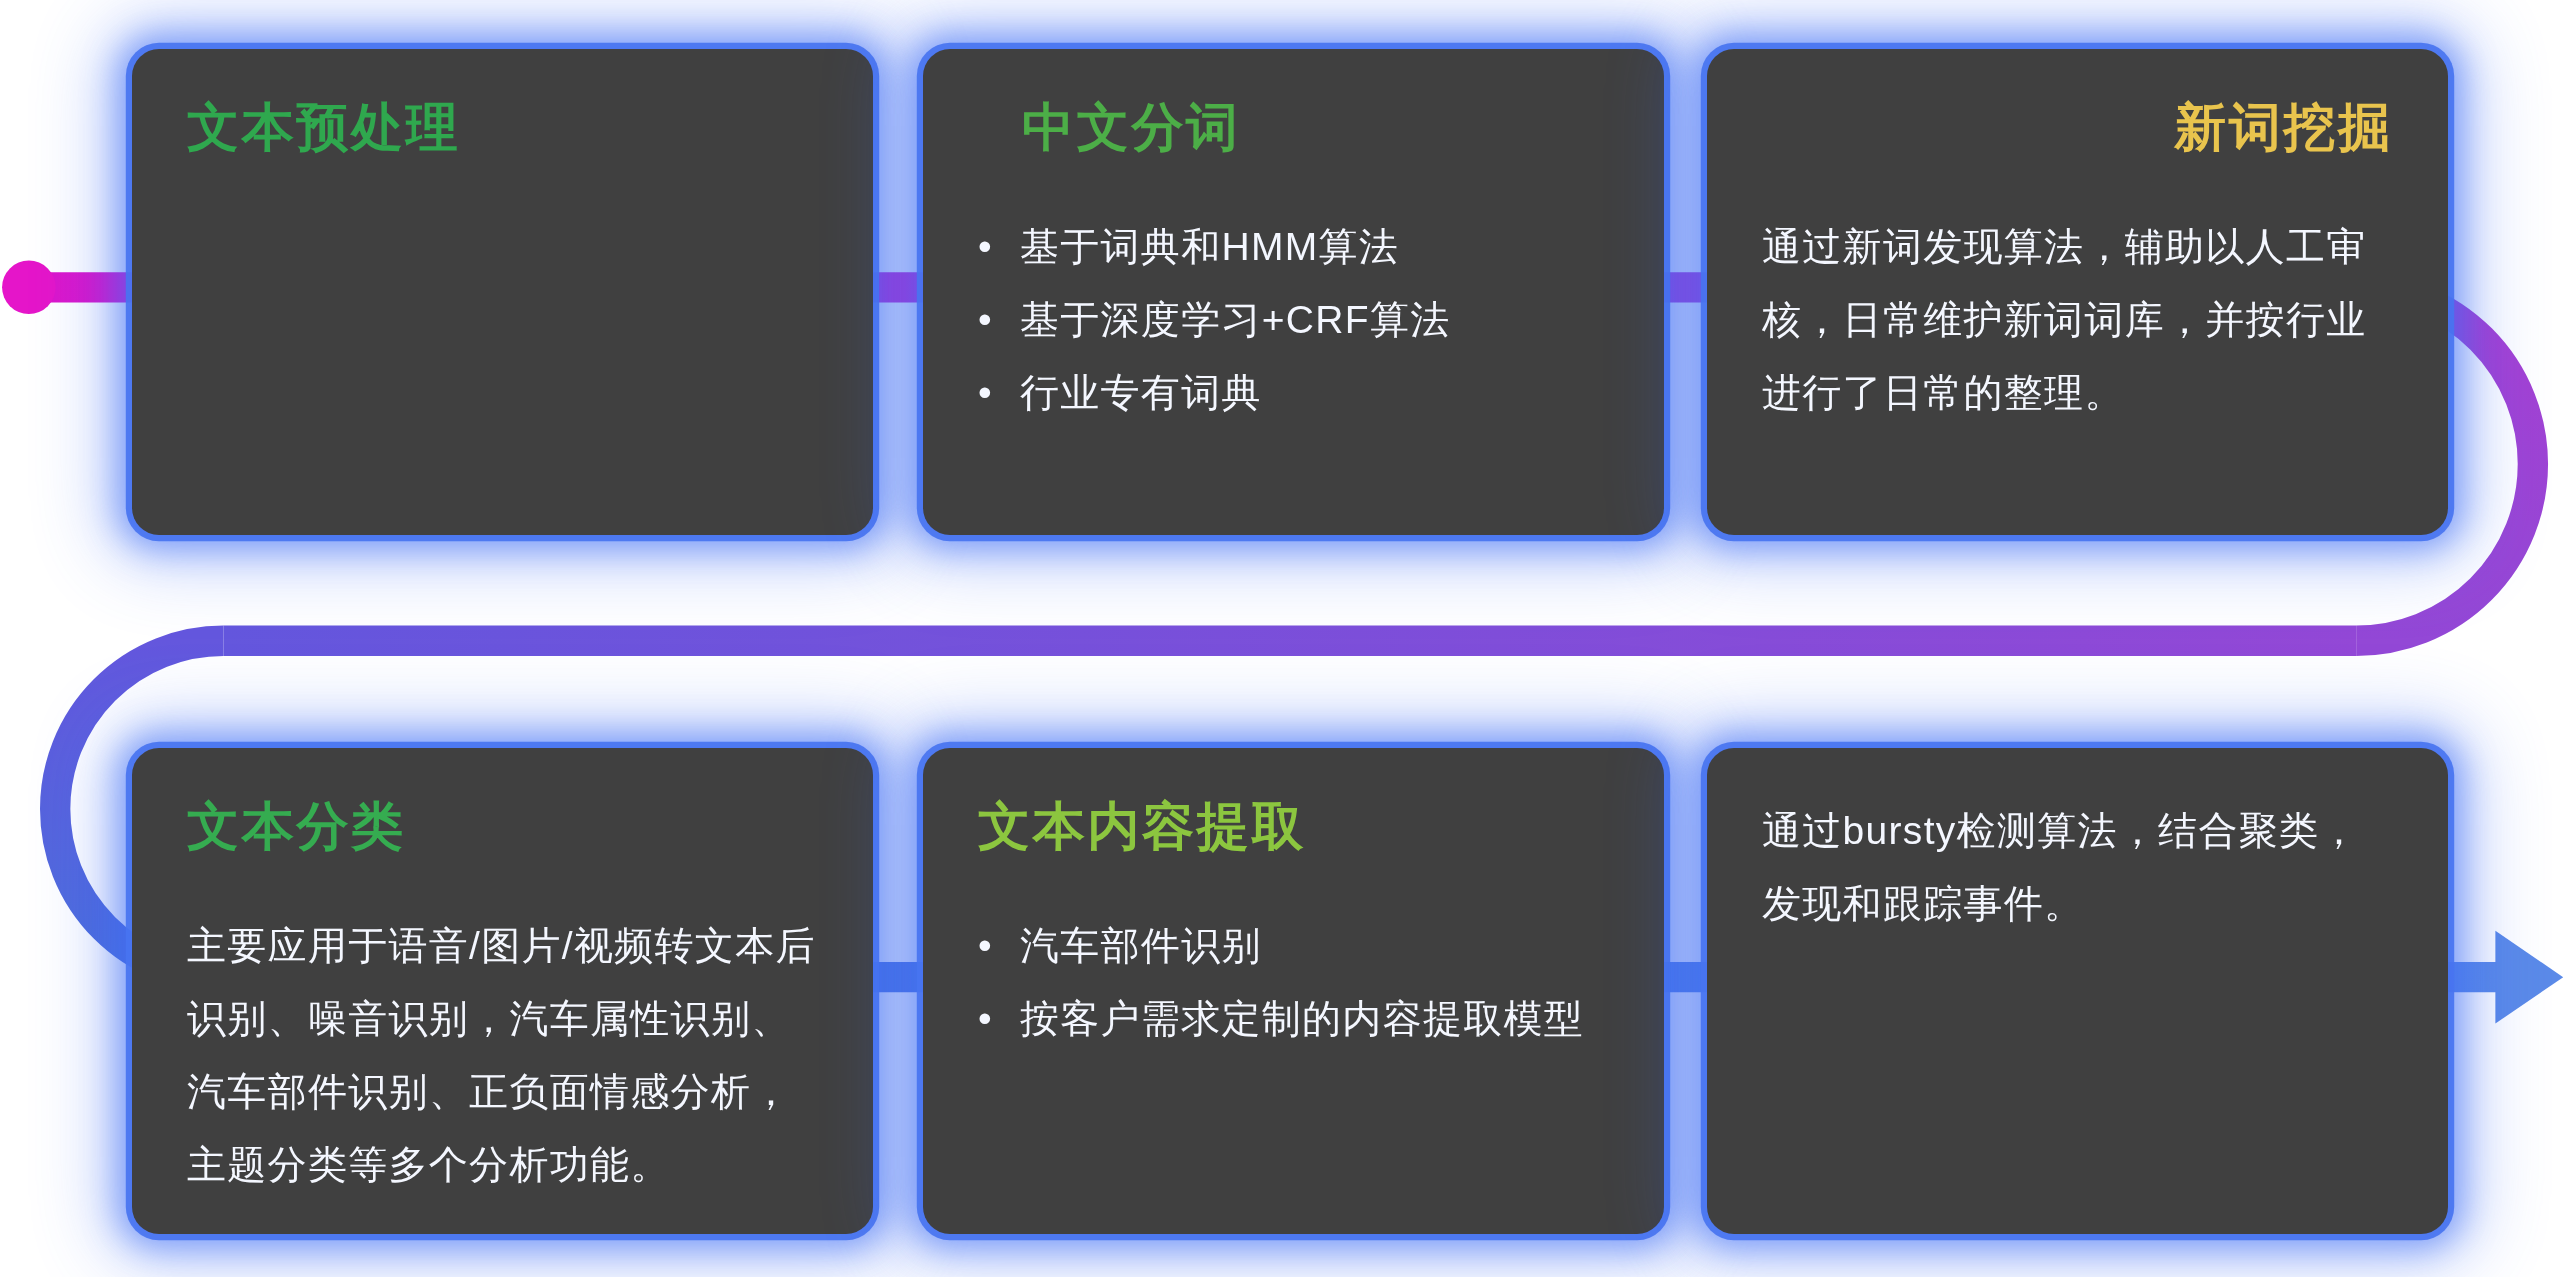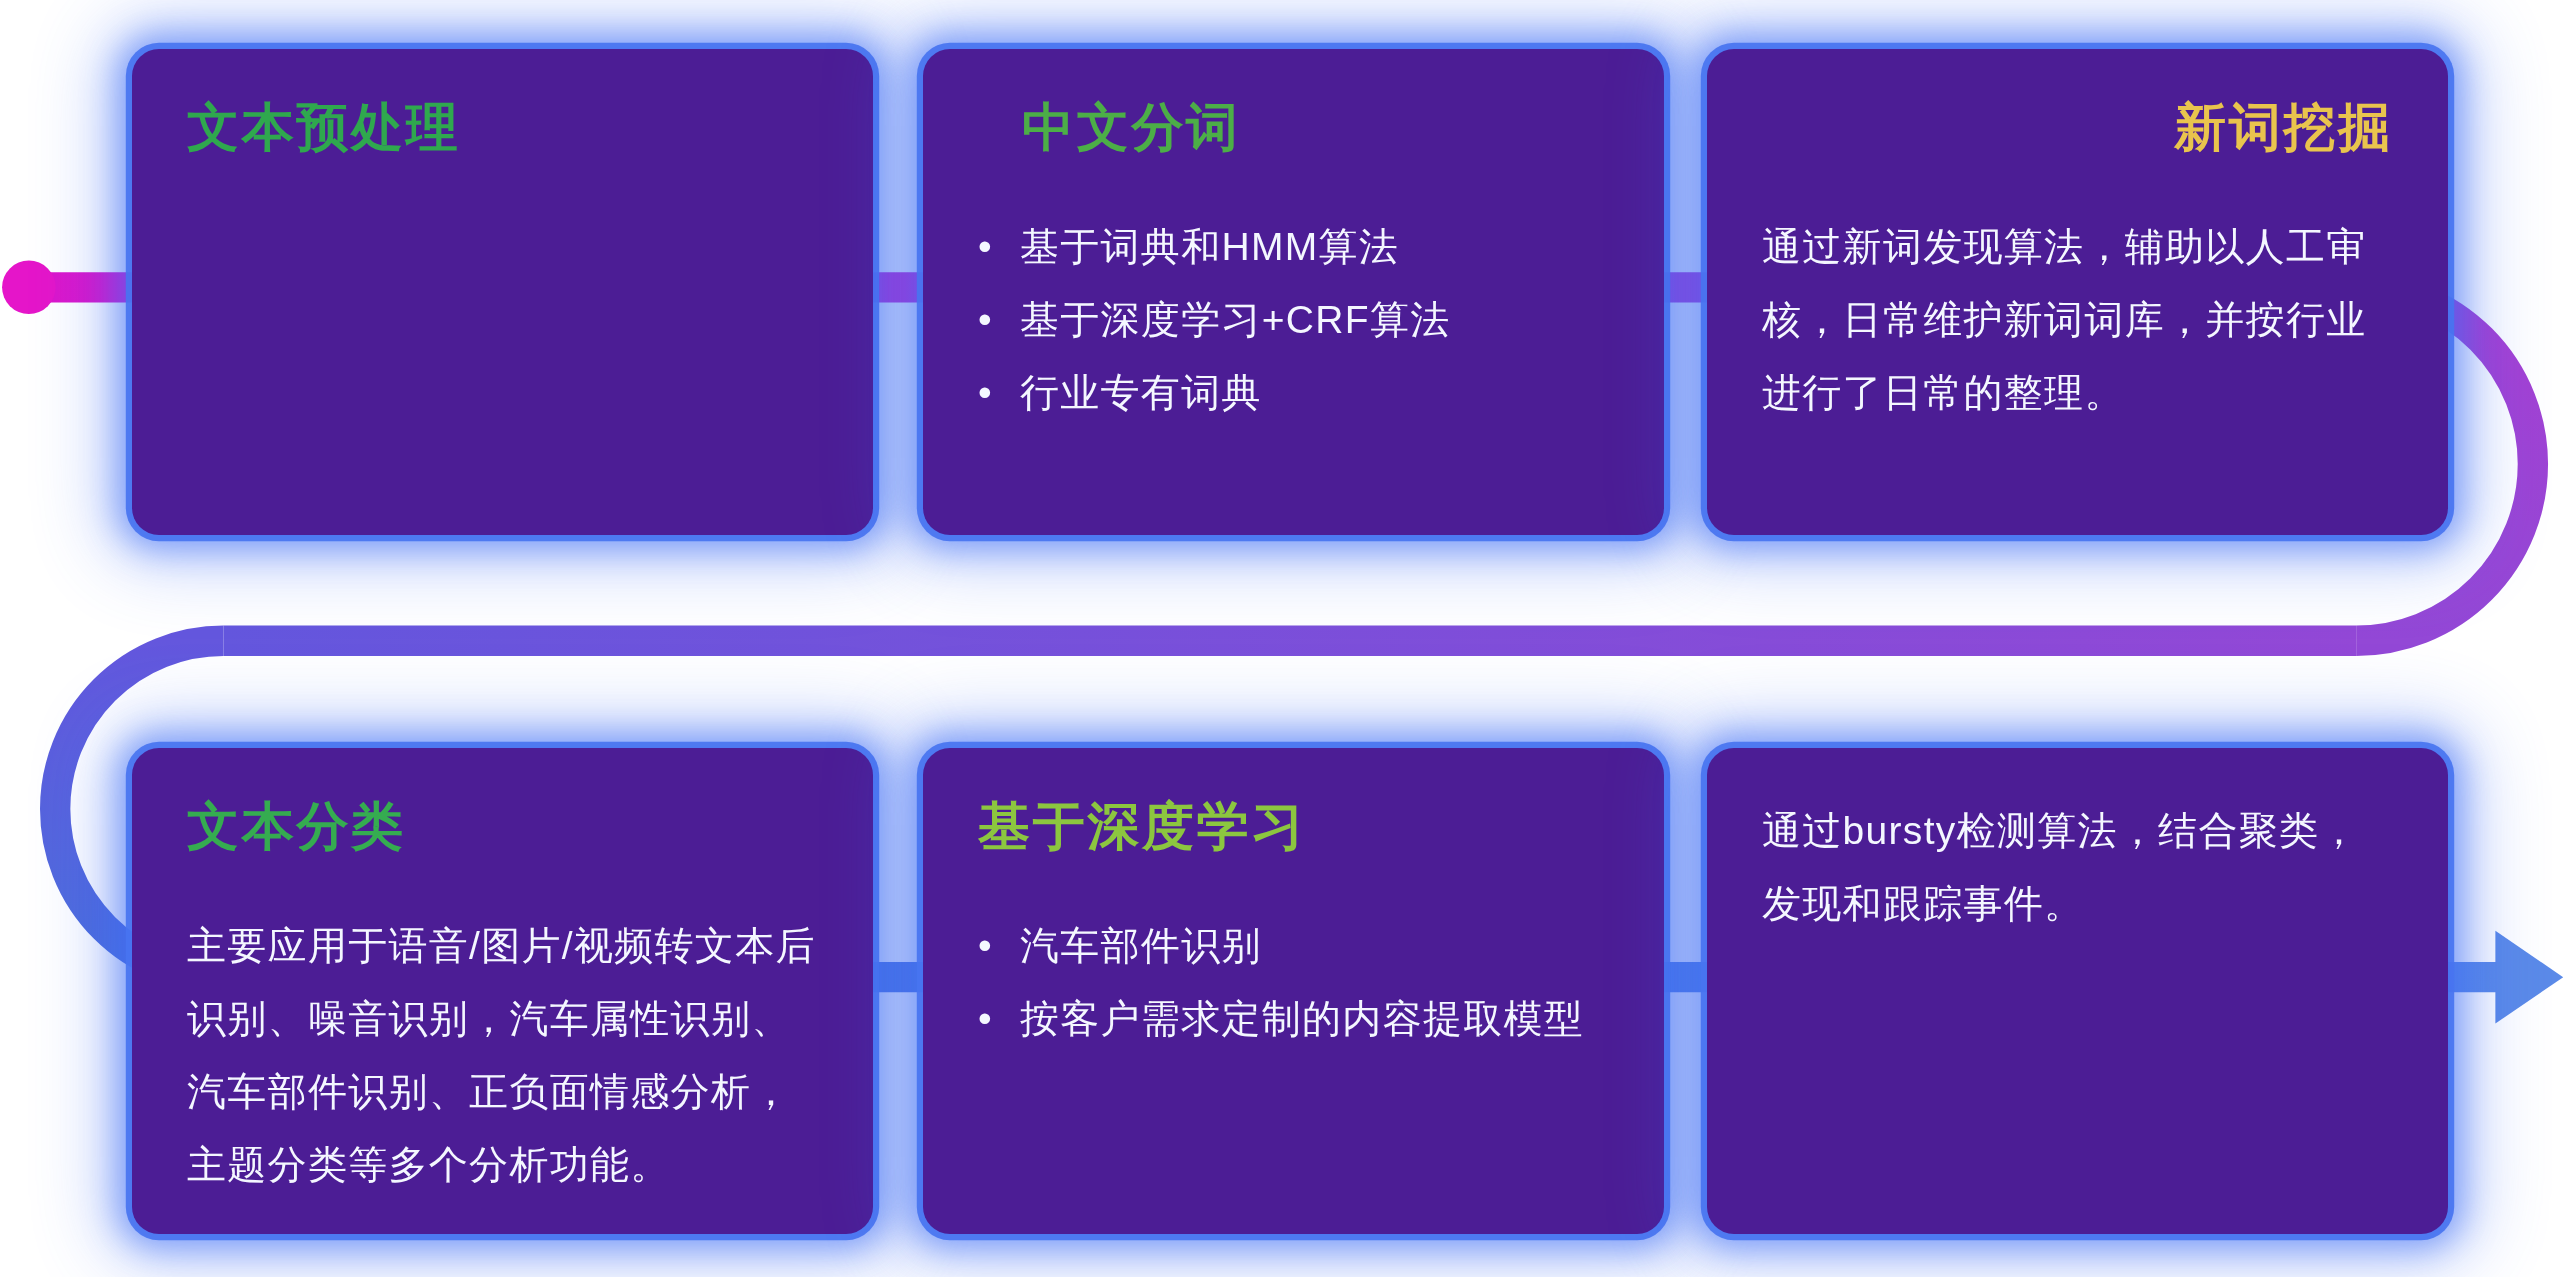--- a/index.html
+++ b/index.html
@@ -15,21 +15,21 @@
   .flow-svg {
     position: absolute;
     left: 0; top: 0;
     width: 2576px; height: 1277px;
     z-index: 0;
   }
   .card {
     position: absolute;
     width: 741px;
     height: 486px;
-    background: #4c1d95;
+    background: #404040;
     border-radius: 27px;
     padding: 46px 55px;
     z-index: 1;
     box-shadow:
       0 0 0 6.2px rgba(72, 116, 240, 0.92),
       0 0 32px 14.3px rgba(62, 110, 245, 0.55),
       0 0 71px 30px rgba(62, 110, 245, 0.30);
   }
   .card-title {
     margin: 0 0 50px 0;
@@ -130,21 +130,21 @@
   <h2 class="card-title" style="color: rgb(233, 196, 77); text-align: right;">新词挖掘</h2>
   <p class="card-body">通过新词发现算法，辅助以人工审核，日常维护新词词库，并按行业进行了日常的整理。</p>
 </section>
 
 <section class="card pos-r2c1">
   <h2 class="card-title" style="color: rgb(53, 172, 80);">文本分类</h2>
   <p class="card-body">主要应用于语音/图片/视频转文本后识别、噪音识别，汽车属性识别、汽车部件识别、正负面情感分析，主题分类等多个分析功能。</p>
 </section>
 
 <section class="card pos-r2c2">
-  <h2 class="card-title" style="color: rgb(140, 198, 63);">基于深度学习</h2>
+  <h2 class="card-title" style="color: rgb(140, 198, 63);">文本内容提取</h2>
   <ul class="card-bullets">
     <li class="bullet">
       <span class="bullet-marker">•</span>
       <span class="bullet-text">汽车部件识别</span>
     </li>
     <li class="bullet">
       <span class="bullet-marker">•</span>
       <span class="bullet-text">按客户需求定制的内容提取模型</span>
     </li>
   </ul>

